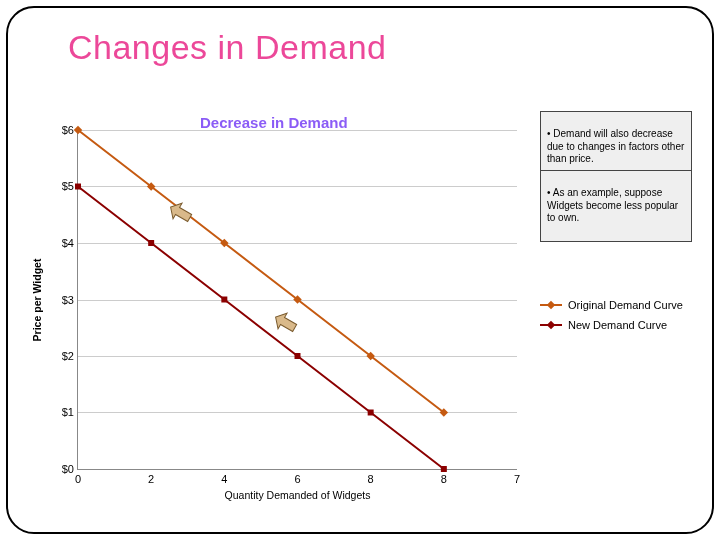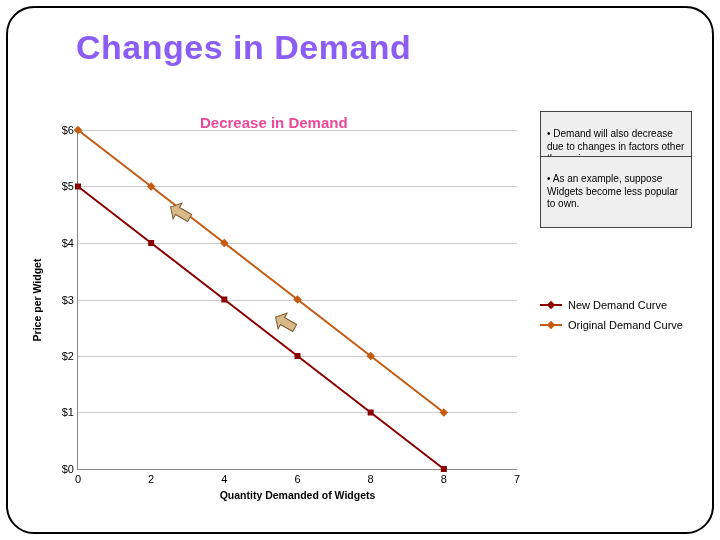--- a/index.html
+++ b/index.html
@@ -13,46 +13,46 @@
   }
   .slide-frame {
     position: absolute;
     top: 6px; left: 6px; right: 6px; bottom: 6px;
     border: 2px solid #000;
     border-radius: 28px;
   }
   .title {
     position: absolute;
     top: 28px;
-    left: 76px;
+    left: 68px;
     font-size: 34px;
-    font-weight: 700;
-    color: #8b5cf6;
+    font-weight: 400;
+    color: #ec4899;
     letter-spacing: 0.5px;
   }
   .subtitle {
     position: absolute;
     top: 114px;
     left: 200px;
     font-size: 15px;
     font-weight: 700;
-    color: #ec4899;
+    color: #8b5cf6;
   }
   .note-box {
     position: absolute;
     right: 28px;
     width: 152px;
     background: #efefef;
     border: 1px solid #444;
     padding: 16px 6px;
     font-size: 10px;
     line-height: 1.25;
   }
   .note1 { top: 111px; }
-  .note2 { top: 156px; }
+  .note2 { top: 170px; }
   .chart {
     position: absolute;
     left: 45px;
     top: 130px;
     width: 650px;
     height: 390px;
   }
   .plot {
     position: absolute;
     left: 32px;
@@ -91,21 +91,21 @@
     font-size: 10.5px;
     font-weight: 700;
     white-space: nowrap;
   }
   .xlabel {
     position: absolute;
     left: 50%;
     bottom: -32px;
     transform: translateX(-50%);
     font-size: 10.5px;
-    font-weight: 700;
+    font-weight: 400;
     white-space: nowrap;
   }
   svg.lines {
     position: absolute;
     left: 0; top: 0;
     width: 100%; height: 100%;
     overflow: visible;
   }
   .legend {
     position: absolute;
@@ -209,21 +209,21 @@
         <g transform="rotate(210 13 13)">
           <polygon points="3,9 17,9 17,4 25,13 17,22 17,17 3,17" fill="#d9b98a" stroke="#7a5b2e" stroke-width="1"></polygon>
         </g>
       </svg>
     </div>
 
   </div>
 
   <div class="legend">
     <div class="legend-row">
+      <div class="legend-swatch sw-orig"></div>
+      <span>Original Demand Curve</span>
+    </div>
+    <div class="legend-row">
       <div class="legend-swatch sw-new"></div>
       <span>New Demand Curve</span>
     </div>
-    <div class="legend-row">
-      <div class="legend-swatch sw-orig"></div>
-      <span>Original Demand Curve</span>
-    </div>
   </div>
 </div>
 
 </body></html>

